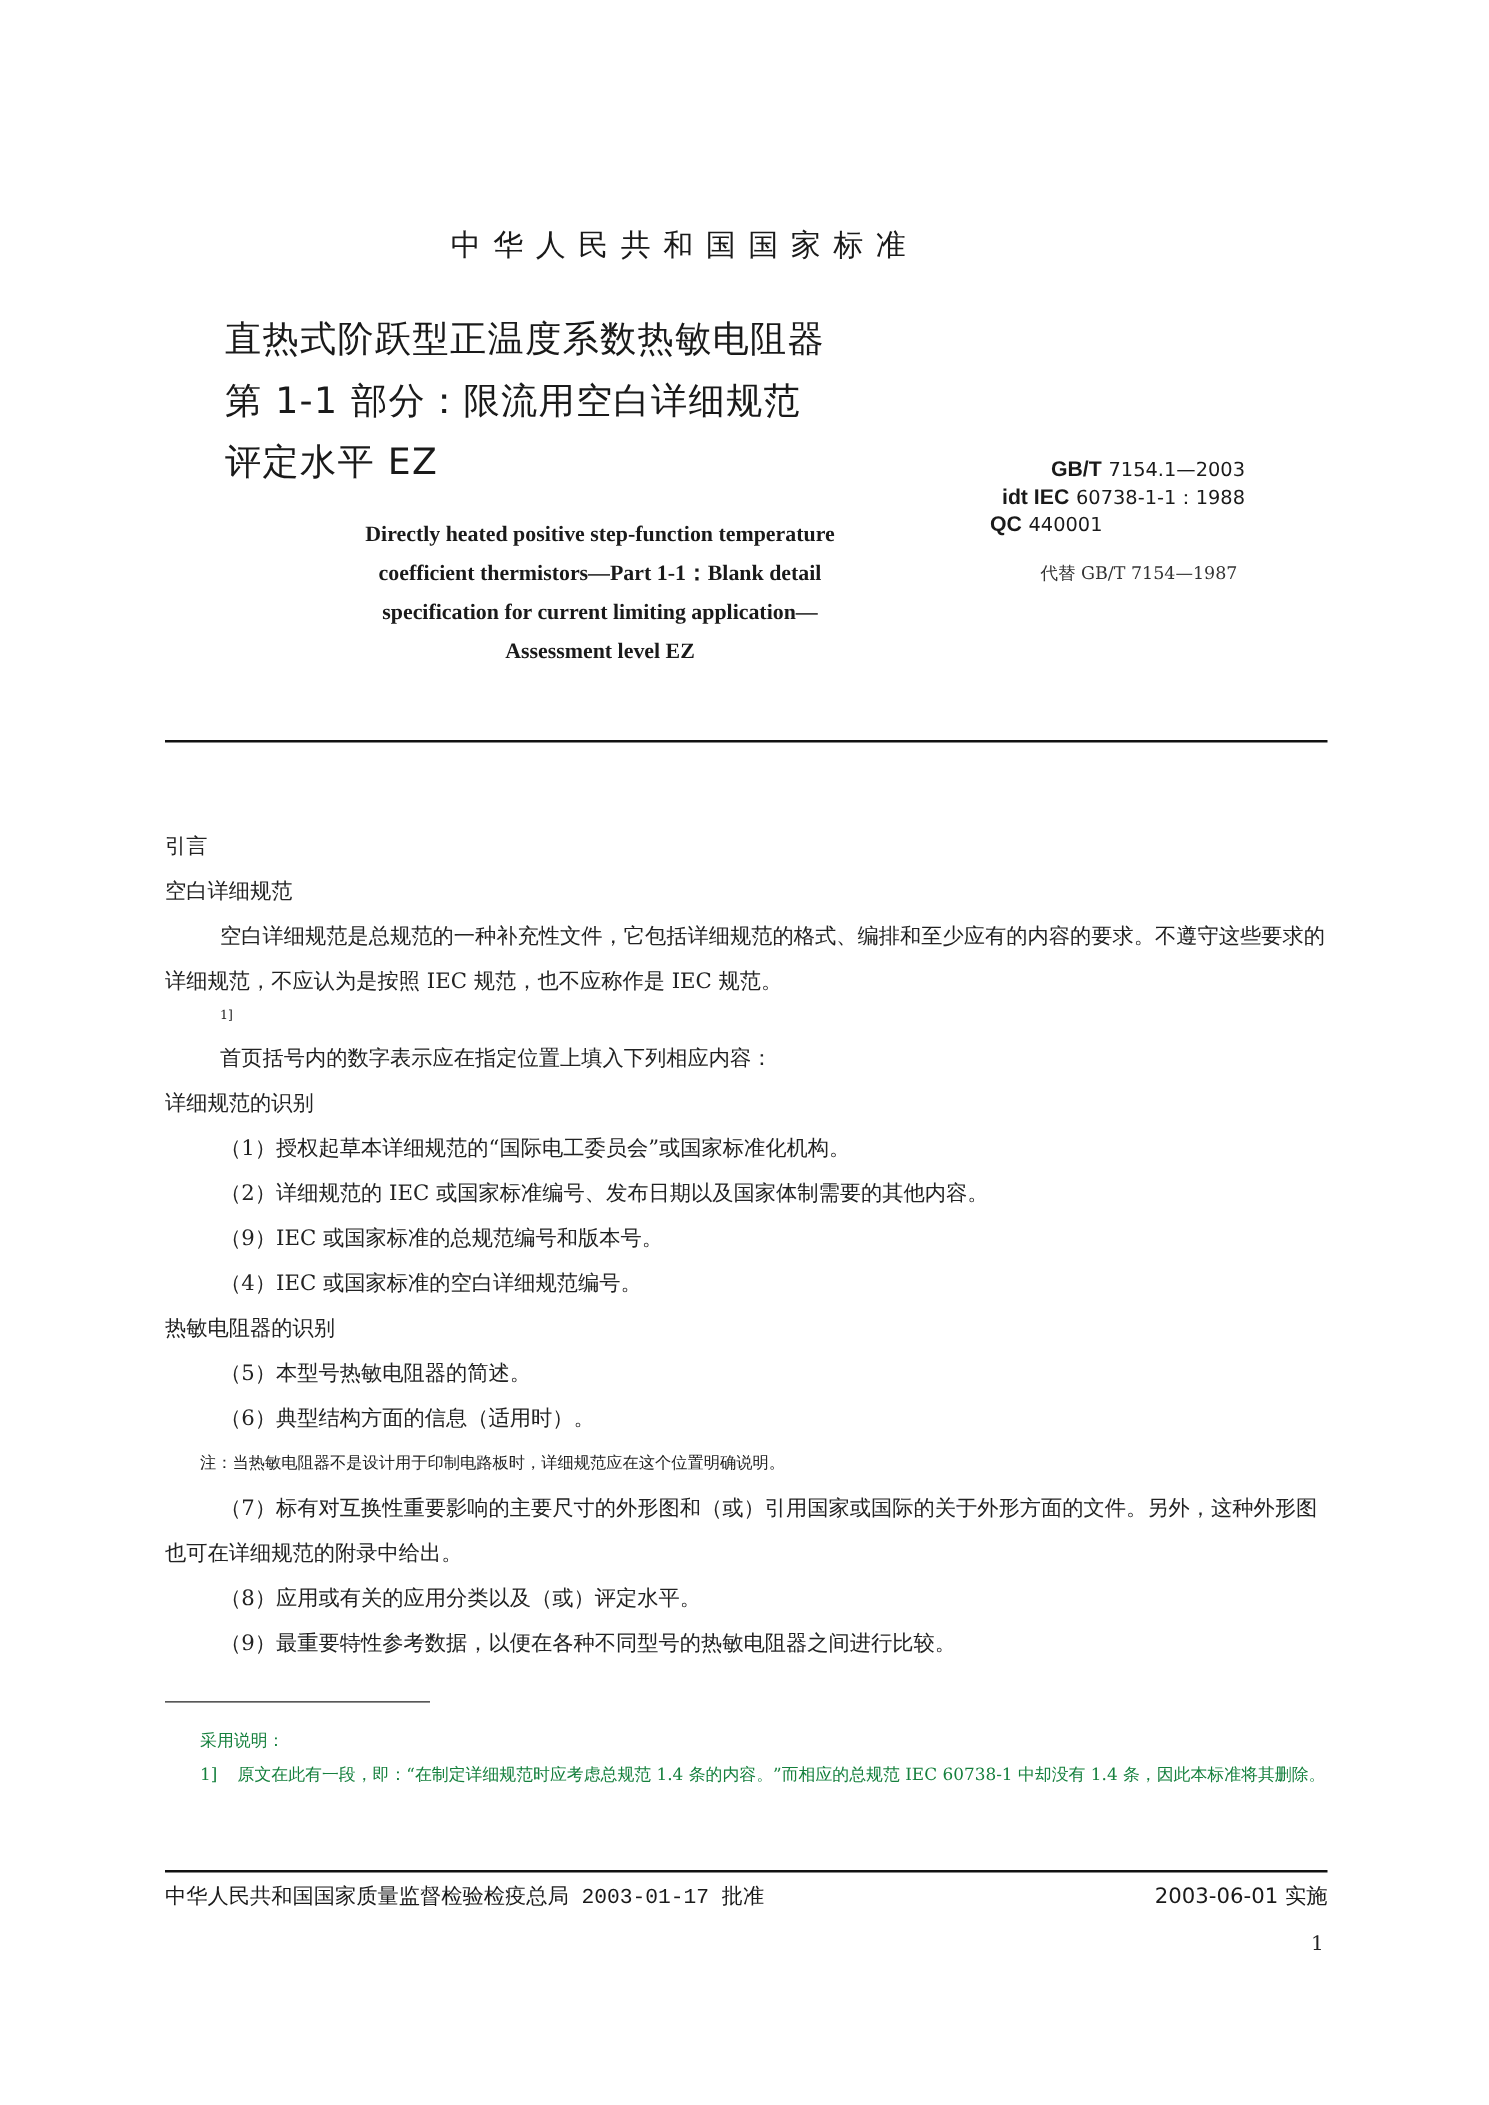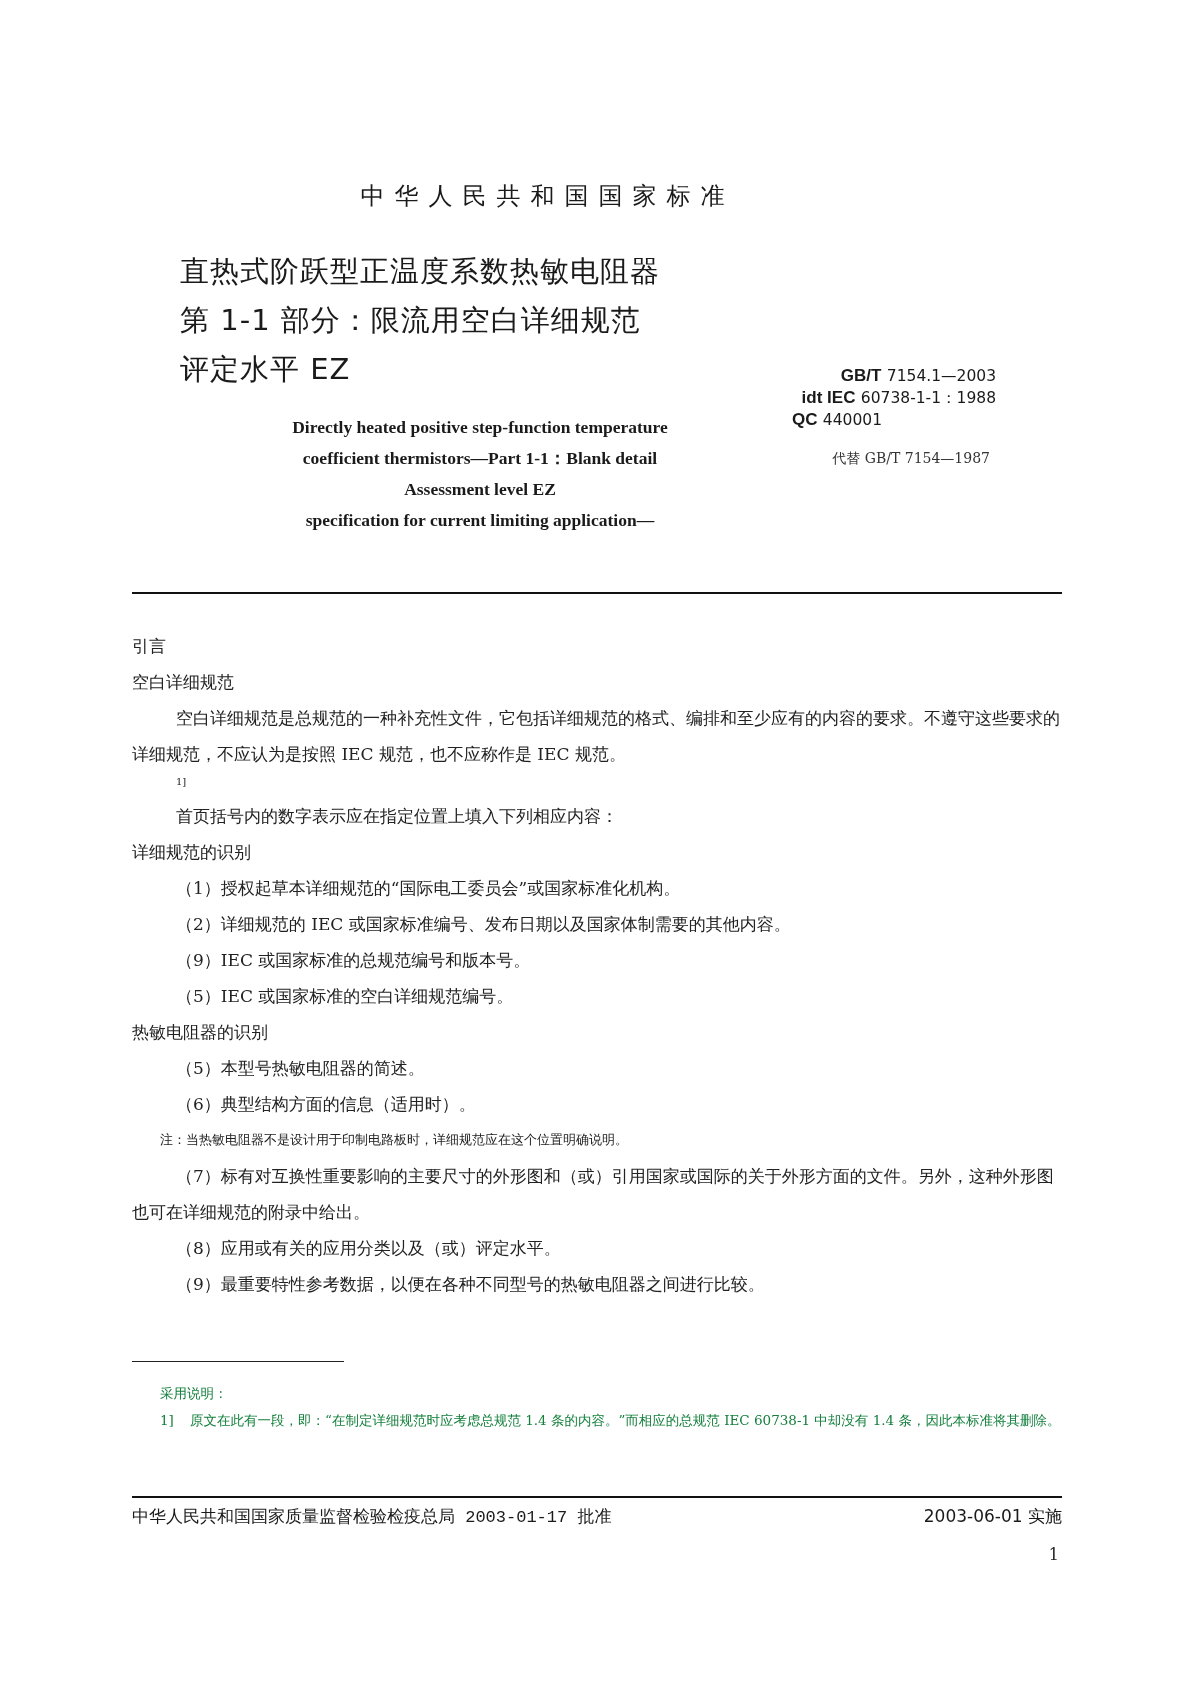--- a/index.html
+++ b/index.html
@@ -40,21 +40,21 @@
       left: 760px; width: 240px; text-align: right; top: 450px;
       font-family: "DejaVu Serif", serif; font-size: 14px; color: #333;
       transform: translateX(-10px);
     }
     .rule { left: 132px; width: 930px; height: 2px; background: #111; }
     .rule-top { top: 592px; }
     .rule-bottom { top: 1496px; }
     .rule-short { left: 132px; width: 212px; height: 1px; background: #222; top: 1361px; }
     .body-text {
       left: 132px; width: 930px;
-      font-family: "DejaVu Serif", serif; font-size: 17px; color: #222; line-height: 36px;
+      font-family: "DejaVu Serif", serif; font-size: 17px; color: #222; line-height: 36px; margin-top: 31px;
     }
     .para { margin: 0; }
     .indent { text-indent: 44px; }
     .item { padding-left: 44px; }
     .note { padding-left: 28px; font-size: 13px; }
     .fnmark { padding-left: 44px; font-size: 10px; line-height: 20px; }
     .footnote-block {
       left: 160px; width: 905px; top: 1380px;
       font-family: "DejaVu Serif", serif; font-size: 13.5px; color: #15803d; line-height: 27px;
     }
@@ -93,37 +93,37 @@
     <span class="bold">QC</span>
     <span class="plain">440001</span>
   </div>
 </div>
 
 <div class="abs replaces">代替 GB/T 7154—1987</div>
 
 <div class="abs title-en">
   <div>Directly heated positive step-function temperature</div>
   <div>coefficient thermistors—Part 1-1：Blank detail</div>
+  <div>specification for current limiting application—</div>
   <div>Assessment level EZ</div>
-  <div>specification for current limiting application—</div>
 </div>
 
 <div class="abs rule rule-top"></div>
 
 <div class="abs body-text" style="top:628px;">
   <p class="para">引言</p>
   <p class="para">空白详细规范</p>
   <p class="para indent">空白详细规范是总规范的一种补充性文件，它包括详细规范的格式、编排和至少应有的内容的要求。不遵守这些要求的详细规范，不应认为是按照 IEC 规范，也不应称作是 IEC 规范。</p>
   <p class="para fnmark">1]</p>
   <p class="para indent" style="margin-top:6px;">首页括号内的数字表示应在指定位置上填入下列相应内容：</p>
   <p class="para">详细规范的识别</p>
   <p class="para item">（1）授权起草本详细规范的“国际电工委员会”或国家标准化机构。</p>
   <p class="para item">（2）详细规范的 IEC 或国家标准编号、发布日期以及国家体制需要的其他内容。</p>
   <p class="para item">（9）IEC 或国家标准的总规范编号和版本号。</p>
-  <p class="para item">（5）IEC 或国家标准的空白详细规范编号。</p>
+  <p class="para item">（4）IEC 或国家标准的空白详细规范编号。</p>
   <p class="para">热敏电阻器的识别</p>
   <p class="para item">（5）本型号热敏电阻器的简述。</p>
   <p class="para item">（6）典型结构方面的信息（适用时）。</p>
   <p class="para note">注：当热敏电阻器不是设计用于印制电路板时，详细规范应在这个位置明确说明。</p>
   <p class="para indent">（7）标有对互换性重要影响的主要尺寸的外形图和（或）引用国家或国际的关于外形方面的文件。另外，这种外形图也可在详细规范的附录中给出。</p>
   <p class="para item">（8）应用或有关的应用分类以及（或）评定水平。</p>
   <p class="para item">（9）最重要特性参考数据，以便在各种不同型号的热敏电阻器之间进行比较。</p>
 </div>
 
 <div class="abs rule-short"></div>

